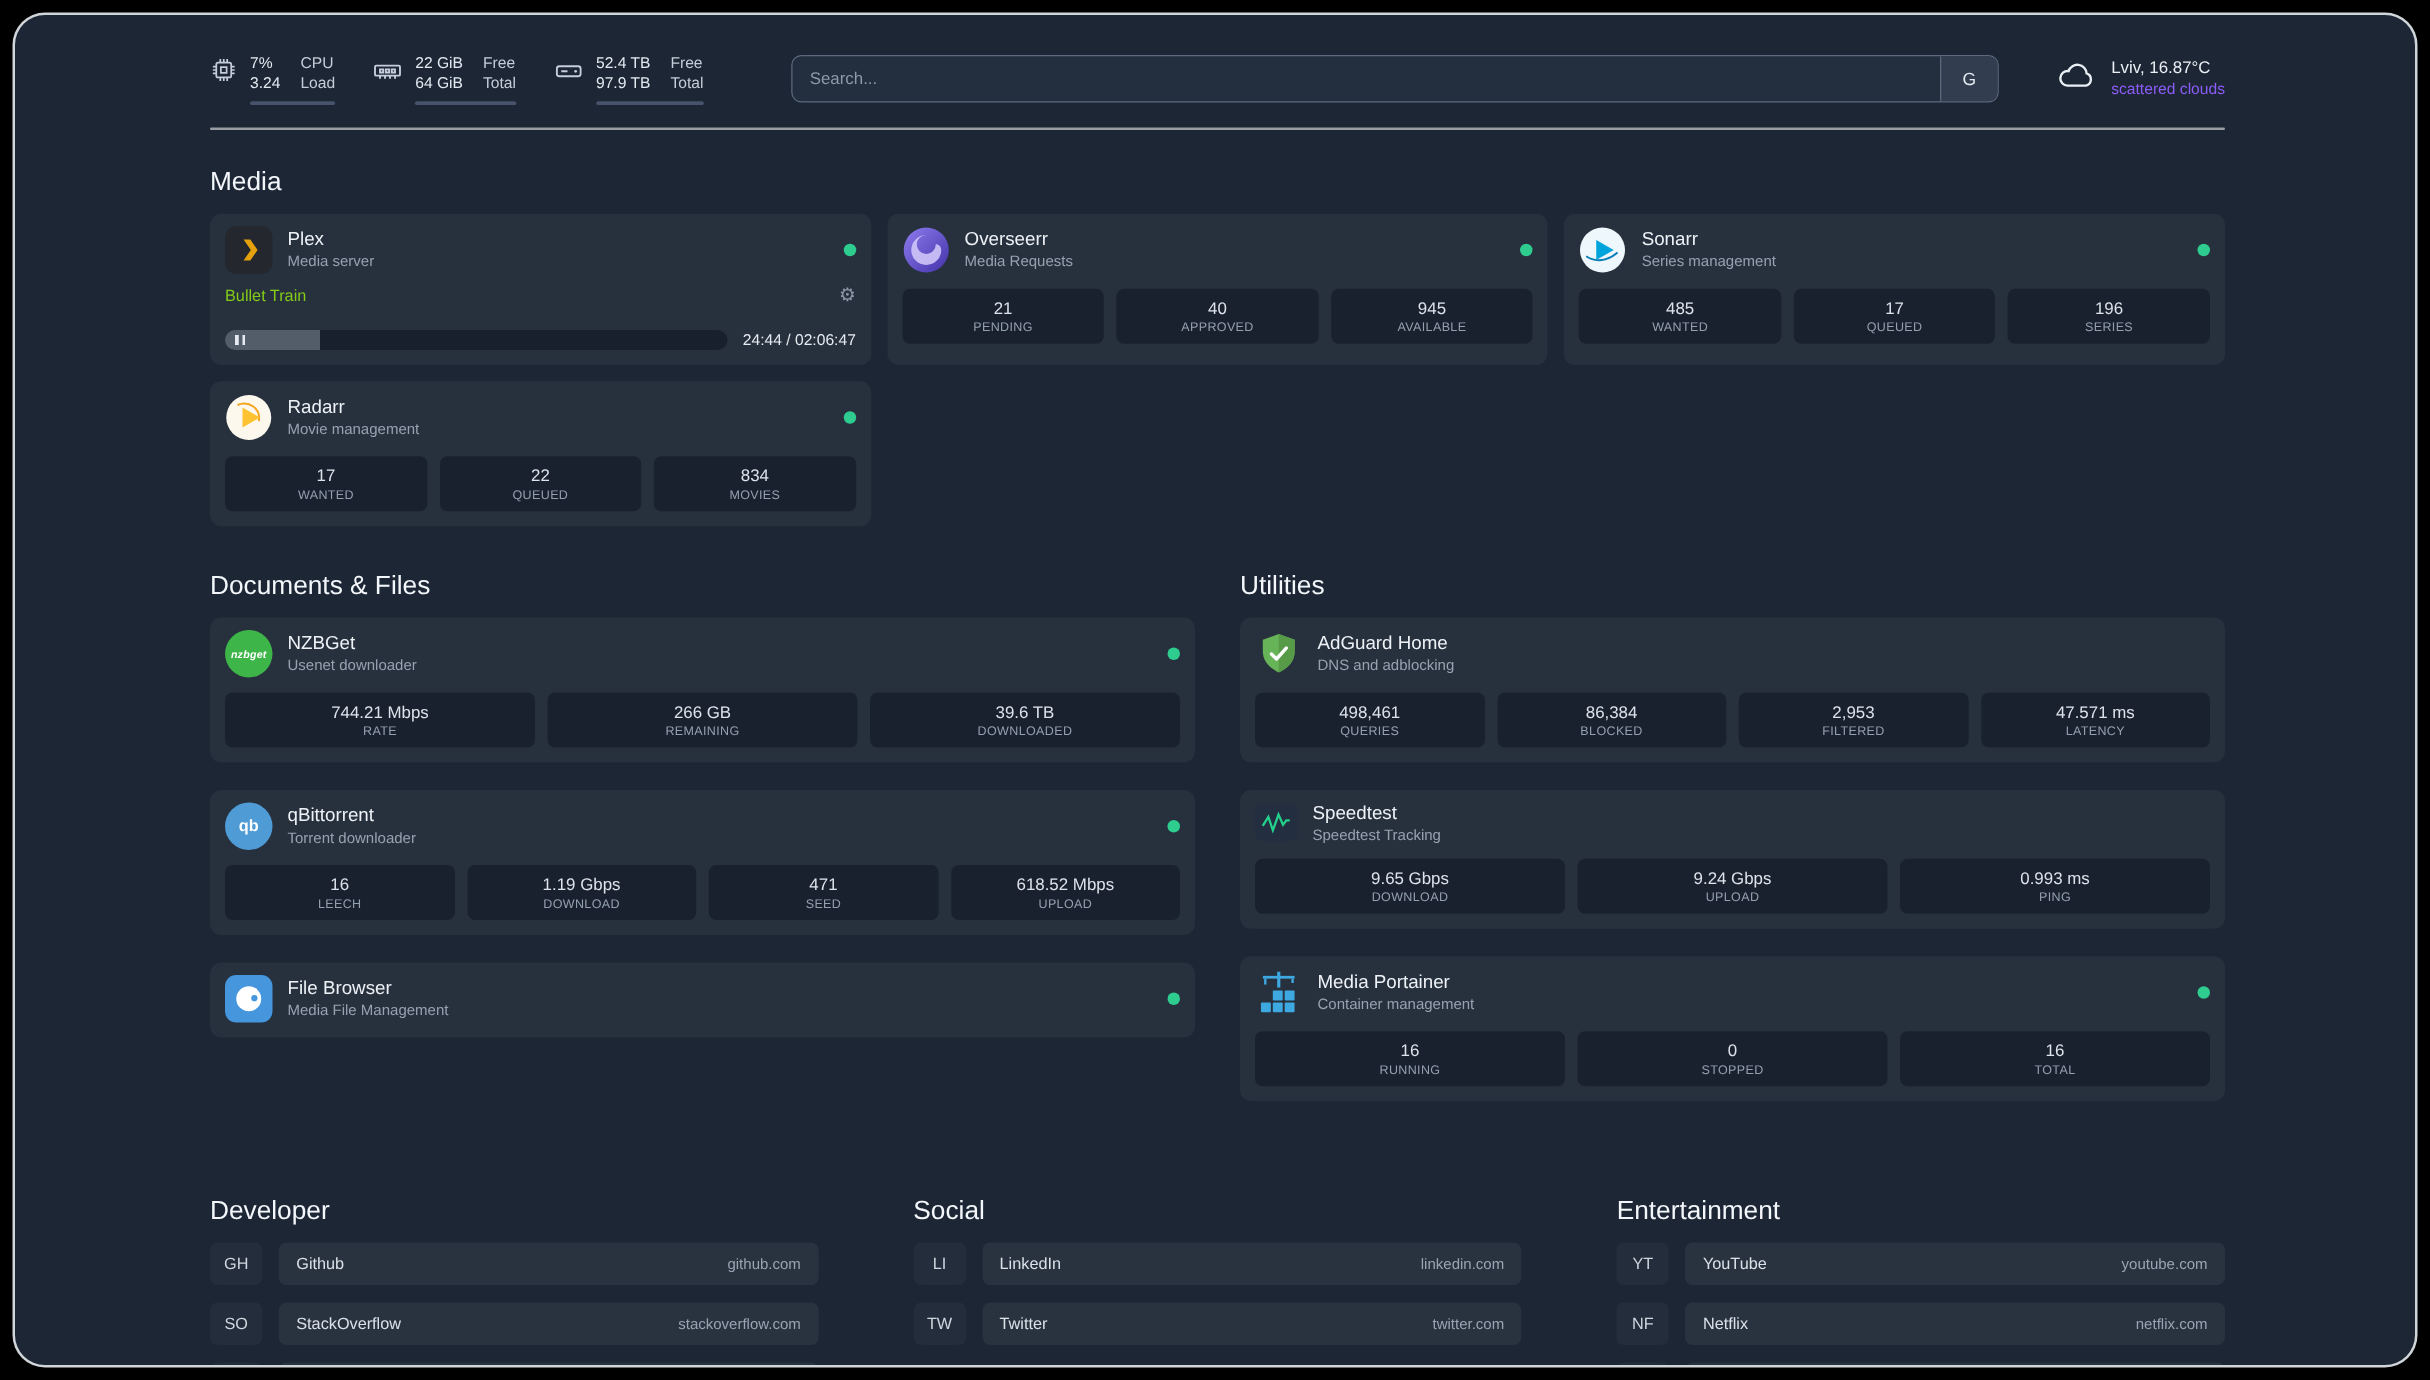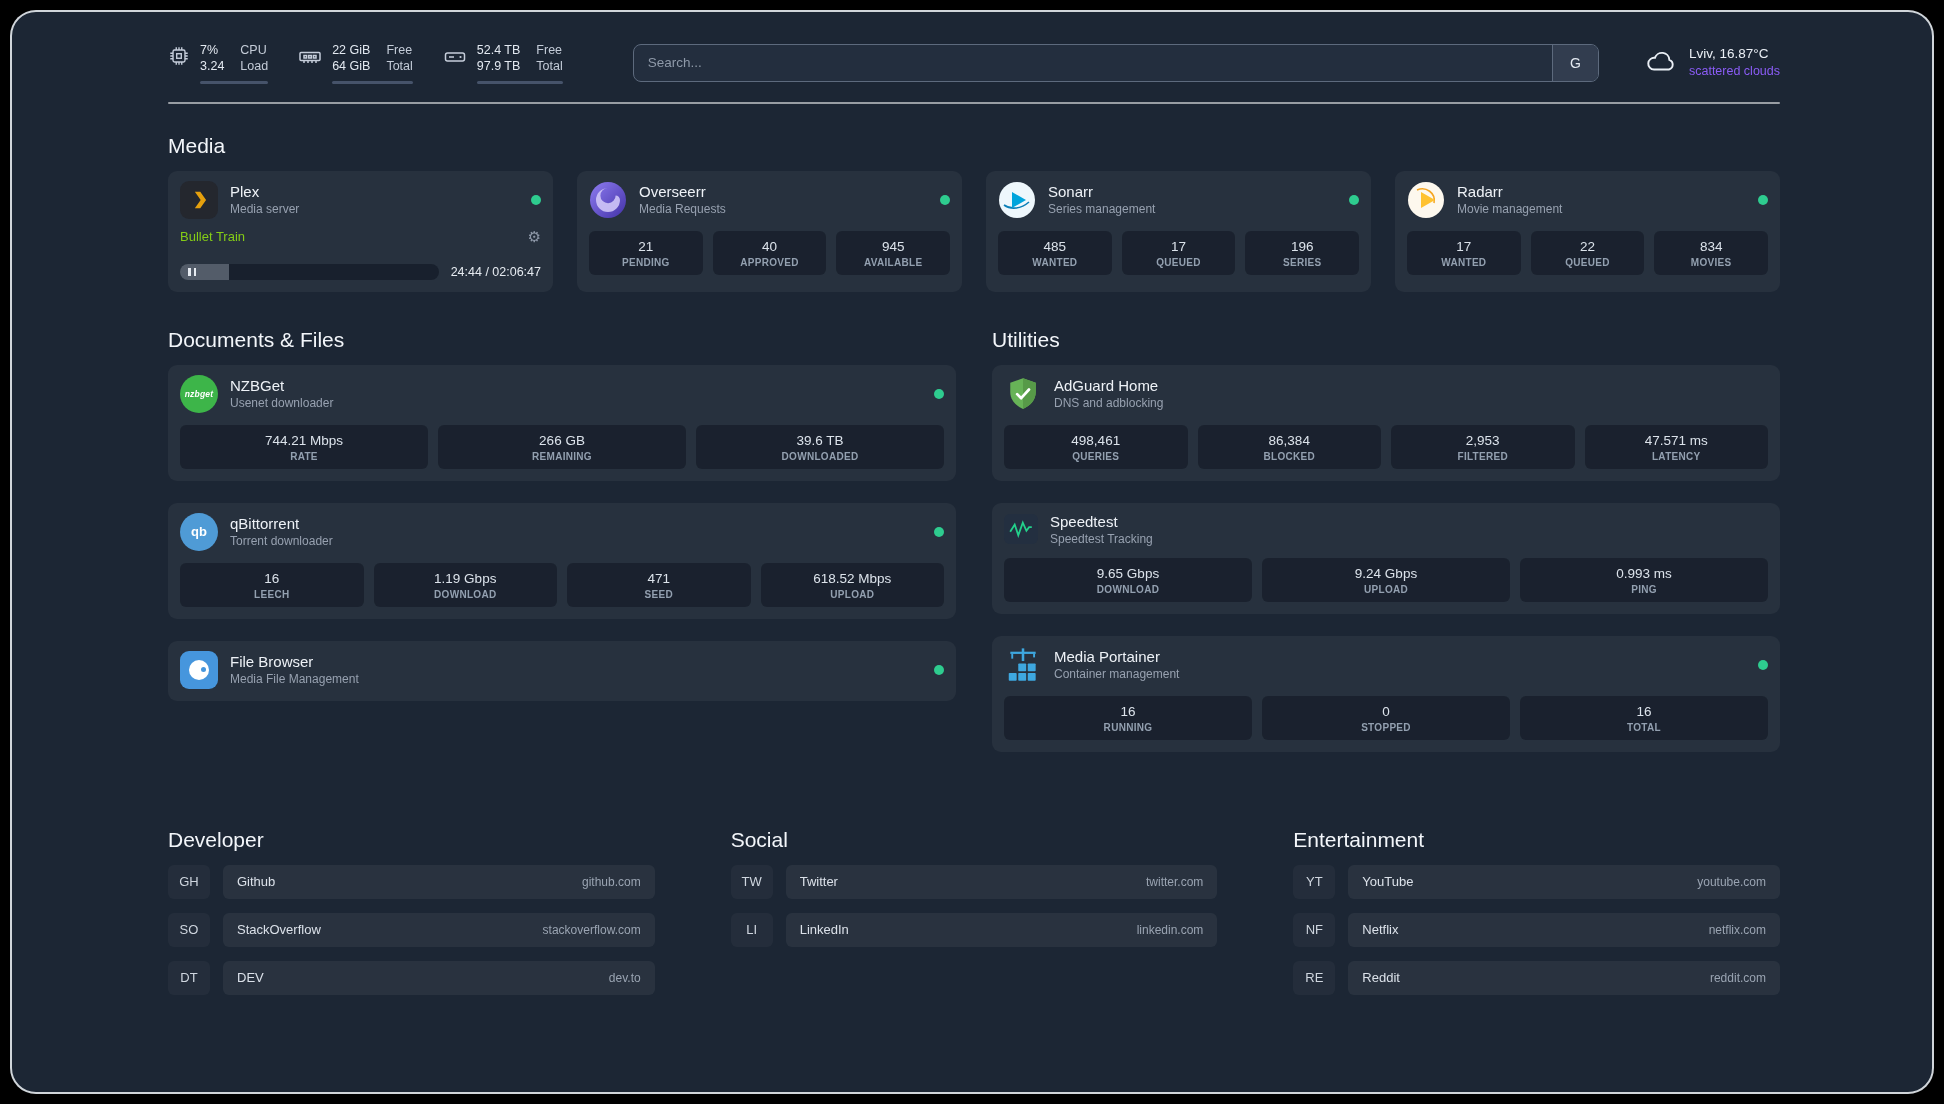--- a/index.html
+++ b/index.html
@@ -43,34 +43,34 @@
   .weather-text{ display:flex; flex-direction:column; line-height:1.35; }
   .weather-loc{ font-size:13.5px; color:#eaeff5; }
   .weather-cond{ font-size:12.5px; color:#8b5cf6; }
 
   .divider{ height:2px; background:rgba(255,255,255,0.55); border-radius:1px; margin-top:18px; }
 
   
   .section-title{ font-size:21px; font-weight:500; color:#f3f6fa; margin-bottom:13px; }
   .media-title{ margin-top:30px; }
 
-  .media-grid{ display:grid; grid-template-columns:repeat(4,1fr); gap:24px; }
+  .media-grid{ display:grid; grid-template-columns:repeat(3,1fr); gap:13px; }
 
   .card{ background:rgba(255,255,255,0.05); border-radius:9px; padding:10px 12px 12px; }
   .card-header{ display:flex; align-items:center; gap:12px; }
   .app-icon{ width:38px; height:38px; flex:none; display:flex; align-items:center; justify-content:center; }
   .card-titles{ display:flex; flex-direction:column; }
   .card-name{ font-size:15px; font-weight:500; color:#eef2f7; }
   .card-sub{ font-size:12px; color:#97a1b0; margin-top:2px; }
   .status-dot{ width:10px; height:10px; border-radius:50%; background:#2ecc8f; margin-left:auto; flex:none; }
 
   .stats{ display:flex; gap:10px; margin-top:12px; }
   .stat{ flex:1; background:rgba(10,16,27,0.45); border-radius:6px; text-align:center; padding:8px 4px 7px; }
   .stat-value{ font-size:13.5px; color:#dce3eb; }
-  .stat-label{ font-size:10px; font-weight:700; color:#93a0b0; letter-spacing:0.3px; margin-top:3px; }
+  .stat-label{ font-size:10px; font-weight:400; color:#93a0b0; letter-spacing:0.3px; margin-top:3px; }
 
   
   .player{ margin-top:10px; }
   .player-top{ display:flex; align-items:center; justify-content:space-between;
     font-size:13px; color:#84cc16; }
   .gear{ color:#8d97a7; font-size:15px; line-height:1; cursor:pointer; }
   .gear::before{ content:"\2699"; }
   .player-bottom{ display:flex; align-items:center; margin-top:20px; }
   .seek{ flex:1; height:16px; background:rgba(10,16,27,0.5); border-radius:8px;
     position:relative; overflow:hidden; display:flex; align-items:center; }
@@ -548,33 +548,33 @@
             <span class="bm-name">DEV</span>
             <span class="bm-domain">dev.to</span>
           </span>
         </div>
       </div>
 
       <div class="bm-col">
         <div class="section-title">Social</div>
 
         <div class="bm-row">
+          <span class="bm-abbr">LI</span>
+          <span class="bm-pill">
+            <span class="bm-name">LinkedIn</span>
+            <span class="bm-domain">linkedin.com</span>
+          </span>
+        </div>
+        <div class="bm-row">
           <span class="bm-abbr">TW</span>
           <span class="bm-pill">
             <span class="bm-name">Twitter</span>
             <span class="bm-domain">twitter.com</span>
           </span>
         </div>
-        <div class="bm-row">
-          <span class="bm-abbr">LI</span>
-          <span class="bm-pill">
-            <span class="bm-name">LinkedIn</span>
-            <span class="bm-domain">linkedin.com</span>
-          </span>
-        </div>
       </div>
 
       <div class="bm-col">
         <div class="section-title">Entertainment</div>
 
         <div class="bm-row">
           <span class="bm-abbr">YT</span>
           <span class="bm-pill">
             <span class="bm-name">YouTube</span>
             <span class="bm-domain">youtube.com</span>

